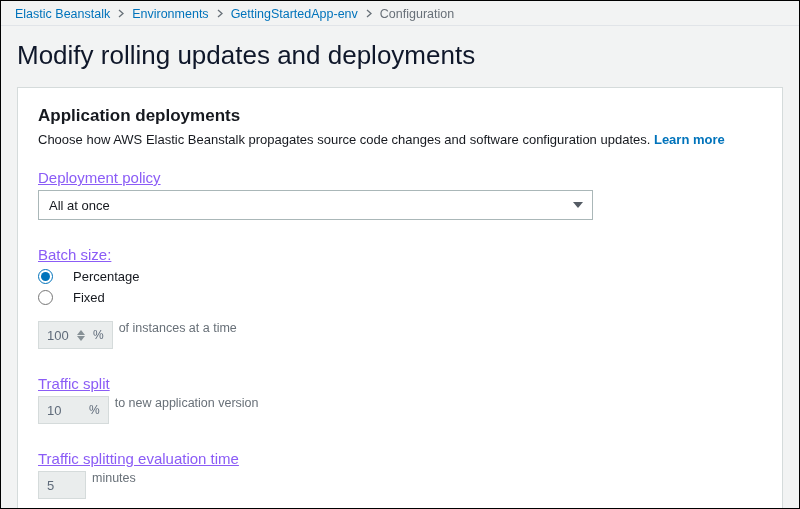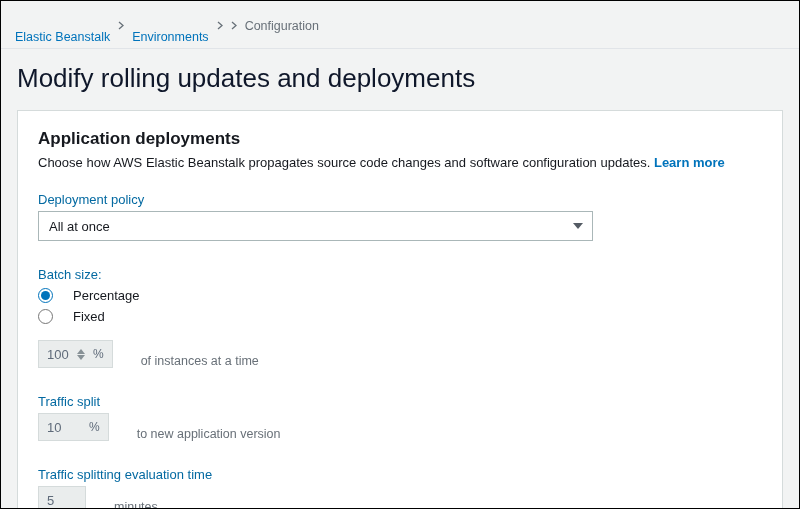--- a/index.html
+++ b/index.html
@@ -24,21 +24,20 @@
     gap: 8px;
     padding: 6px 14px 4px 14px;
     font-size: 12.5px;
     background: #f2f3f3;
     border-bottom: 1px solid #e1e4e8;
   }
   .crumbs a {
     color: #0073bb;
     text-decoration: none;
     cursor: pointer;
-    margin-top: 23px;
   }
   .crumbs .sep { color: #687078; font-size: 11px; }
   .crumbs .current { color: #687078; }
   
   h1.page-title {
     margin: 14px 16px 16px 16px;
     font-size: 26px;
     font-weight: 400;
     color: #0f172a;
   }
@@ -59,23 +58,24 @@
     margin: 0 0 22px 0;
     font-size: 13px;
     color: #16191f;
   }
   .panel .desc a {
     color: #0073bb;
     text-decoration: none;
     font-weight: 700;
   }
   .field-label {
-    font-size: 13px;
-    color: #0369a1;
+    font-size: 15px;
+    color: #8b5cf6;
     margin-bottom: 4px;
+    text-decoration: underline;
   }
   .select-wrap {
     width: 555px;
     position: relative;
     margin-bottom: 26px;
     text-align: center;
   }
   .select-box {
     width: 100%;
     height: 30px;
@@ -103,22 +103,22 @@
     margin: 6px 0;
     font-size: 13px;
   }
   .radio-row input[type=radio] {
     width: 15px; height: 15px;
     accent-color: #0073bb;
     margin: 0;
   }
   .num-input-row {
     display: flex;
-    align-items: flex-end;
-    gap: 28px;
+    align-items: flex-start;
+    gap: 6px;
     margin-bottom: 26px;
     font-size: 13px;
   }
   .num-box {
     display: flex;
     align-items: center;
     border: 1px solid #d5dbdb;
     background: #eaeded;
     height: 28px;
   }
@@ -160,20 +160,21 @@
       <svg width="6" height="9" viewBox="0 0 6 9">
           <path d="M1 1 L5 4.5 L1 8" fill="none" stroke="#687078" stroke-width="1.3"></path>
         </svg>
     </span>
     <a>Environments</a>
     <span class="sep">
       <svg width="6" height="9" viewBox="0 0 6 9">
           <path d="M1 1 L5 4.5 L1 8" fill="none" stroke="#687078" stroke-width="1.3"></path>
         </svg>
     </span>
+    <a>GettingStartedApp-env</a>
     <span class="sep">
       <svg width="6" height="9" viewBox="0 0 6 9">
           <path d="M1 1 L5 4.5 L1 8" fill="none" stroke="#687078" stroke-width="1.3"></path>
         </svg>
     </span>
     <span class="current">Configuration</span>
   </div>
 
   <h1 class="page-title">Modify rolling updates and deployments</h1>
 

